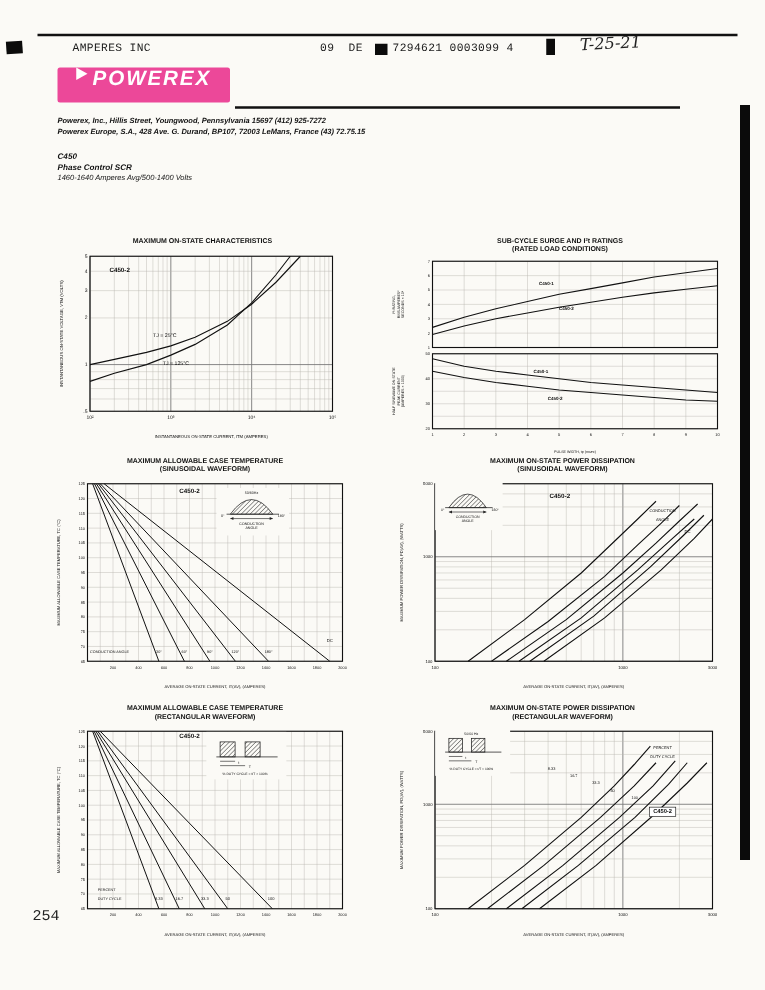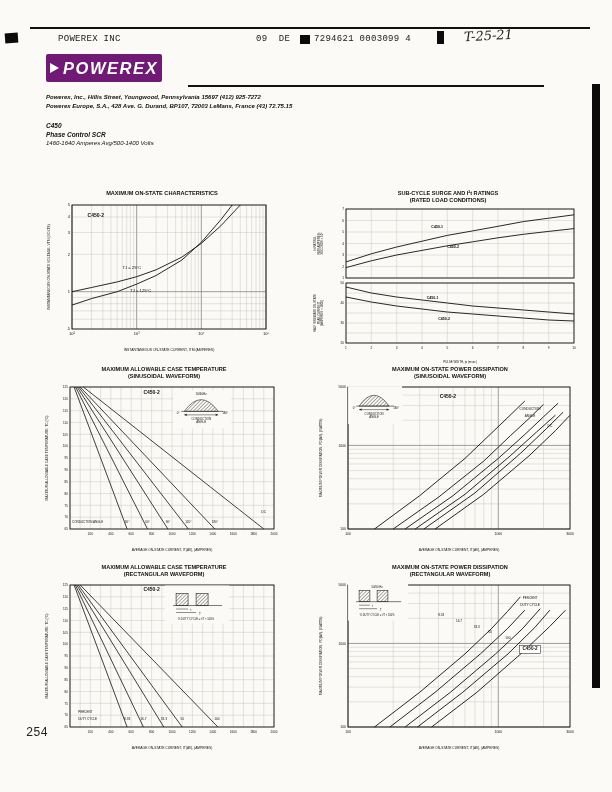--- a/index.html
+++ b/index.html
@@ -3,21 +3,21 @@
 <meta charset="utf-8">
 <style>
   *{margin:0;padding:0;box-sizing:border-box}
   html,body{width:612px;height:792px}
   body{background:#d8d6d2;font-family:"Liberation Sans",sans-serif}
   .page{position:relative;width:612px;height:792px;background:#fbfaf6;overflow:hidden}
   .rule{position:absolute;background:#111}
   .typed{position:absolute;font-family:"Liberation Mono",monospace;font-size:9px;color:#1a1a1a;white-space:pre;letter-spacing:.3px}
   .hand{position:absolute;font-family:"DejaVu Serif",serif;font-style:italic;font-size:13px;color:#222;transform:rotate(-3deg)}
   .blob{position:absolute;background:#0b0b0b}
-  .logo{position:absolute;left:46px;top:54px;width:116px;height:28px;background:#701a75;border-radius:2px;display:flex;align-items:center;justify-content:center;gap:4px}
+  .logo{position:absolute;left:46px;top:54px;width:138px;height:28px;background:#ec4899;border-radius:2px;display:flex;justify-content:center;gap:4px}
   .logo-arrow{width:0;height:0;border-top:5px solid transparent;border-bottom:5px solid transparent;border-left:9px solid #fff}
   .logo-text{color:#fff;font-weight:bold;font-style:italic;font-size:16.5px;letter-spacing:1.5px}
   .addr{position:absolute;left:46px;top:93px;font-size:6px;font-weight:bold;font-style:italic;line-height:1.5;color:#111}
   .partblk{position:absolute;left:46px;top:121px;font-style:italic;color:#111;line-height:1.4}
   .partblk .pn,.partblk .pt{font-size:6.5px;font-weight:bold}
   .partblk .pr{font-size:6px}
   .chart{position:absolute}
   .chart h3{font-size:5.6px;font-weight:bold;text-align:center;color:#111;line-height:1.3}
   .plot{position:relative}
   .wm{position:absolute;left:282px;top:346px;font-size:40px;font-weight:bold;color:#9a9a9a;opacity:.42;letter-spacing:18px;font-family:"DejaVu Sans",sans-serif;pointer-events:none}
@@ -25,21 +25,21 @@
   .pagenum{position:absolute;left:26px;top:726px;font-family:"Liberation Mono",monospace;font-size:12px;color:#222}
 </style>
 </head>
 <body>
 
 <div class="page">
 
   <div class="rule" style="left:30px;top:27px;width:560px;height:1.5px"></div>
   <div class="blob" style="left:5px;top:33px;width:13px;height:10px;transform:rotate(-4deg)"></div>
 
-  <div class="typed" style="left:58px;top:34px">POWEREX INC</div>
+  <div class="typed" style="left:58px;top:34px">AMPERES INC</div>
   <div class="typed" style="left:256px;top:34px">09  DE</div>
   <div class="blob" style="left:300px;top:35px;width:10px;height:9px"></div>
   <div class="typed" style="left:314px;top:34px">7294621 0003099 4</div>
   <div class="blob" style="left:437px;top:31px;width:7px;height:13px"></div>
   <div class="hand" style="left:464px;top:28px">T-25-21</div>
 
   <div class="logo">
     <span class="logo-arrow"></span>
     <span class="logo-text">POWEREX</span>
   </div>

